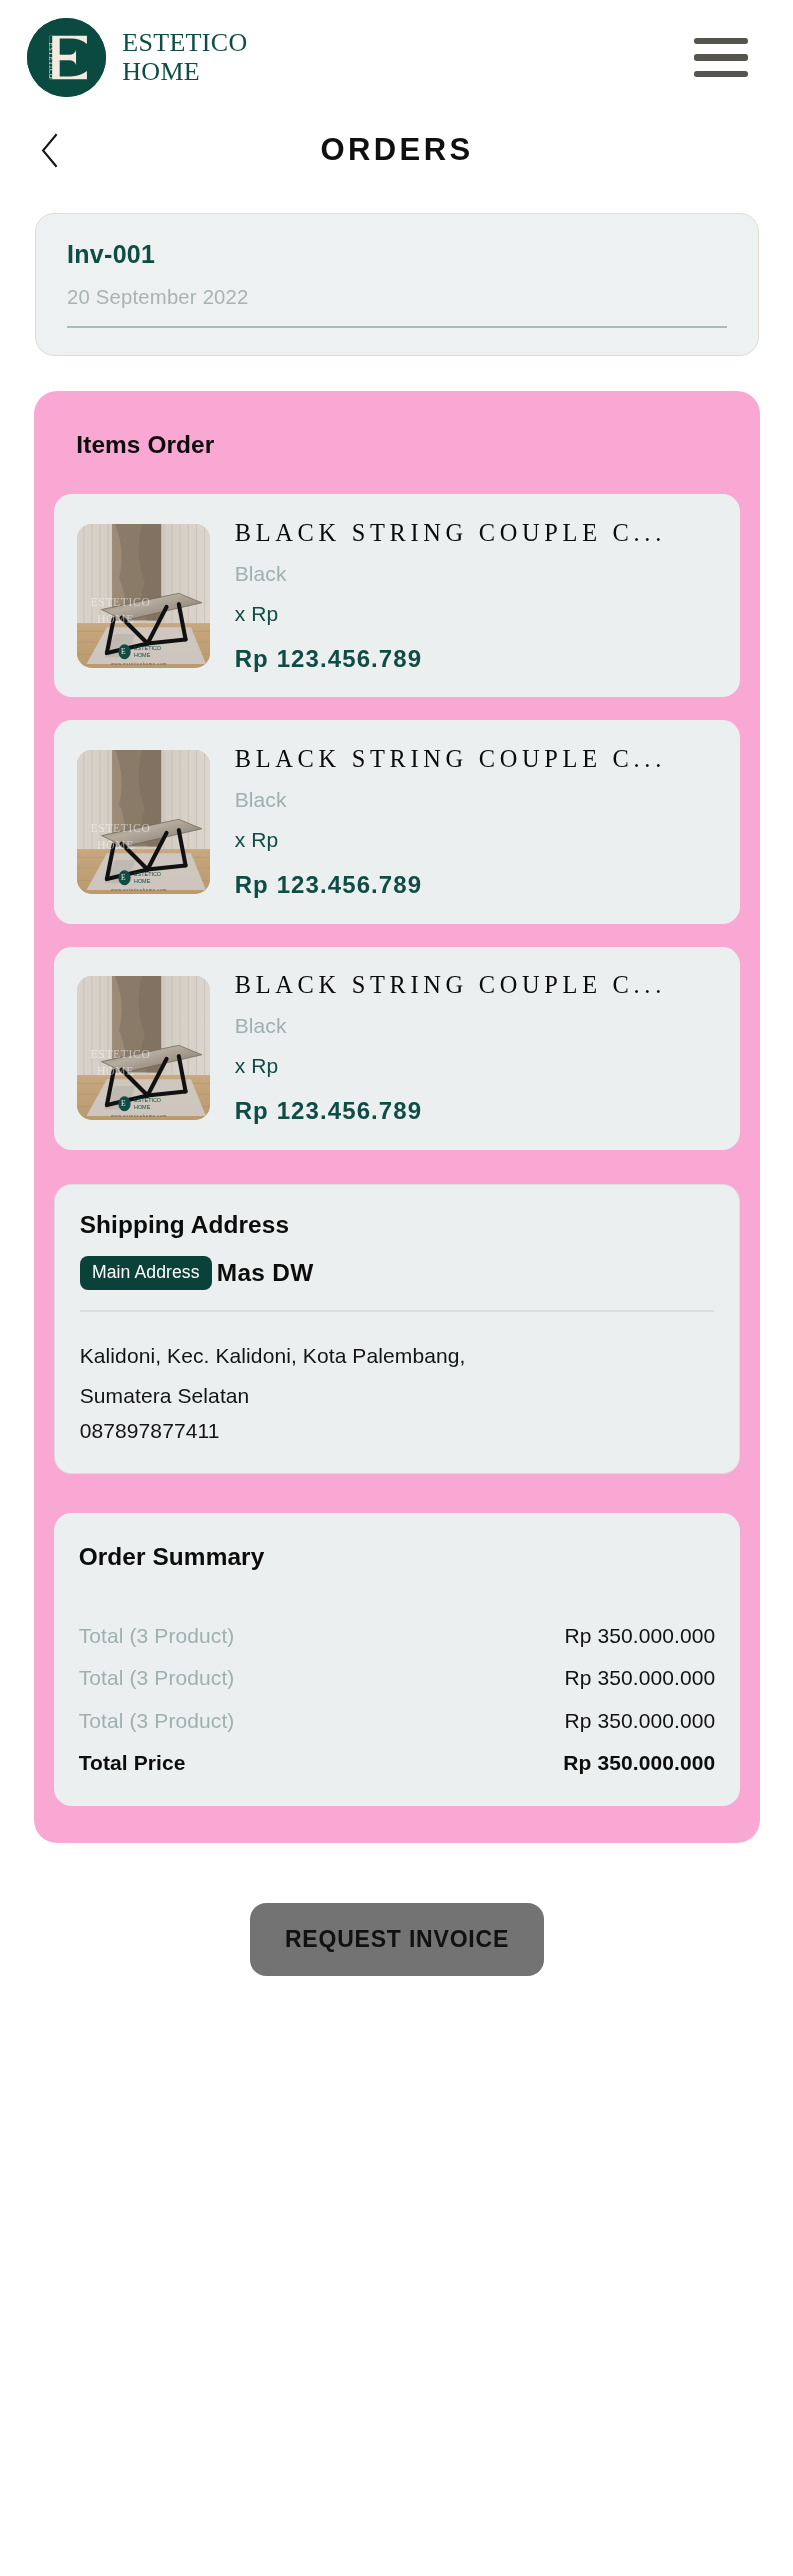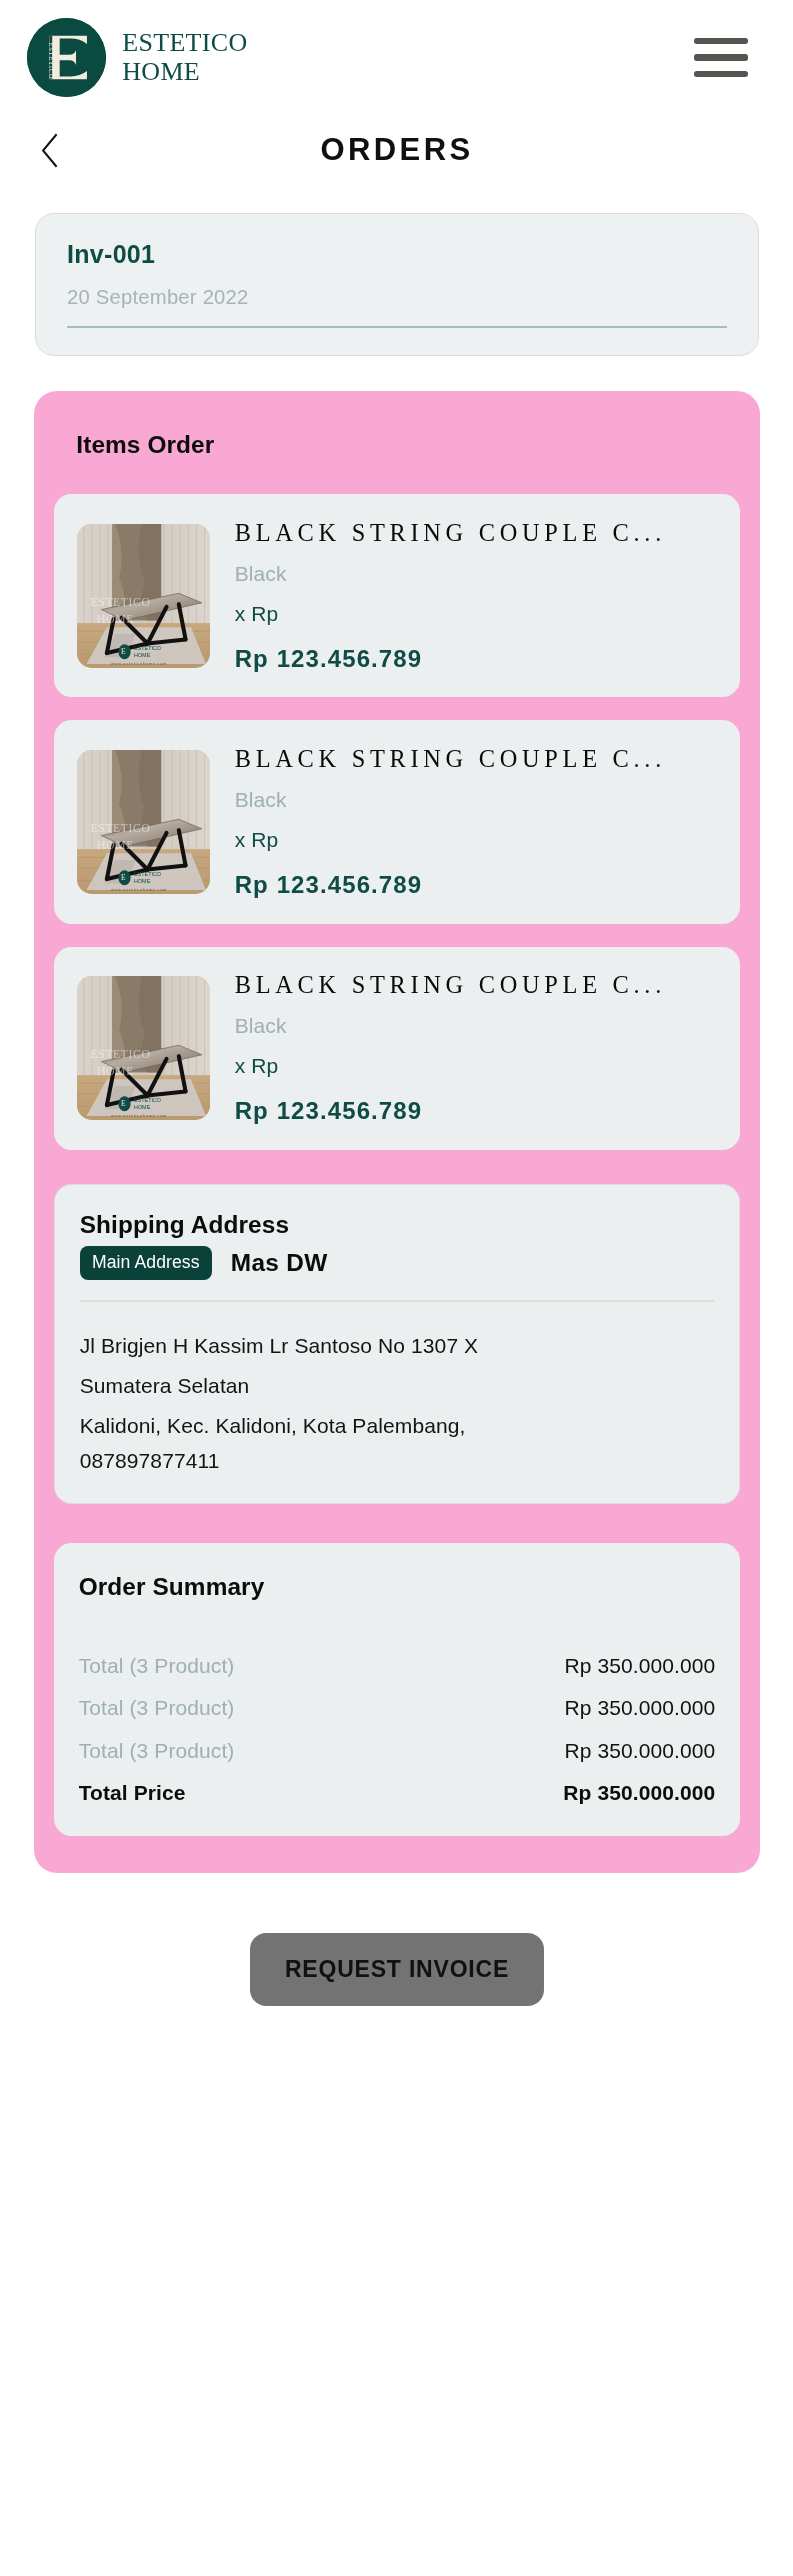--- a/index.html
+++ b/index.html
@@ -201,22 +201,22 @@
     border-radius: 17.6px;
     padding: 26px 24.4px 30px 24.4px;
   }
   .ship-title {
     font-size: 24.4px;
     font-weight: 700;
     letter-spacing: 0.1px;
     color: #0c0c0c;
   }
   .ship-row {
-    margin-top: 7px;
-    display: flex; align-items: center; gap: 19px;
+    margin-top: 17px;
+    display: flex; align-items: center; gap: 5px;
   }
   .addr-badge {
     background: #0a4239;
     color: #ffffff;
     border-radius: 8.1px;
     padding: 6.8px 12.2px;
     font-size: 17.6px;
     letter-spacing: 0.1px;
     flex: none;
   }
@@ -518,23 +518,22 @@
   </div>
 
   <div class="ship-card">
     <div class="ship-title">Shipping Address</div>
     <div class="ship-row">
       <div class="addr-badge">Main Address</div>
       <div class="addr-name">Mas DW</div>
     </div>
     <div class="ship-divider"></div>
     <div class="addr-lines">
-      <div>Jl Brigjen H Kassim Lr Santoso No 1307 X</div>
+      <div>Kalidoni, Kec. Kalidoni, Kota Palembang,</div>
       <div>Sumatera Selatan</div>
-      <div>Kalidoni, Kec. Kalidoni, Kota Palembang,</div>
     </div>
     <div class="addr-phone">087897877411</div>
   </div>
 
   <div class="summary-card">
     <div class="sum-title">Order Summary</div>
     <div class="sum-rows">
       <div class="sum-row">
         <div class="sum-label">Total (3 Product)</div>
         <div class="sum-value">Rp 350.000.000</div>

